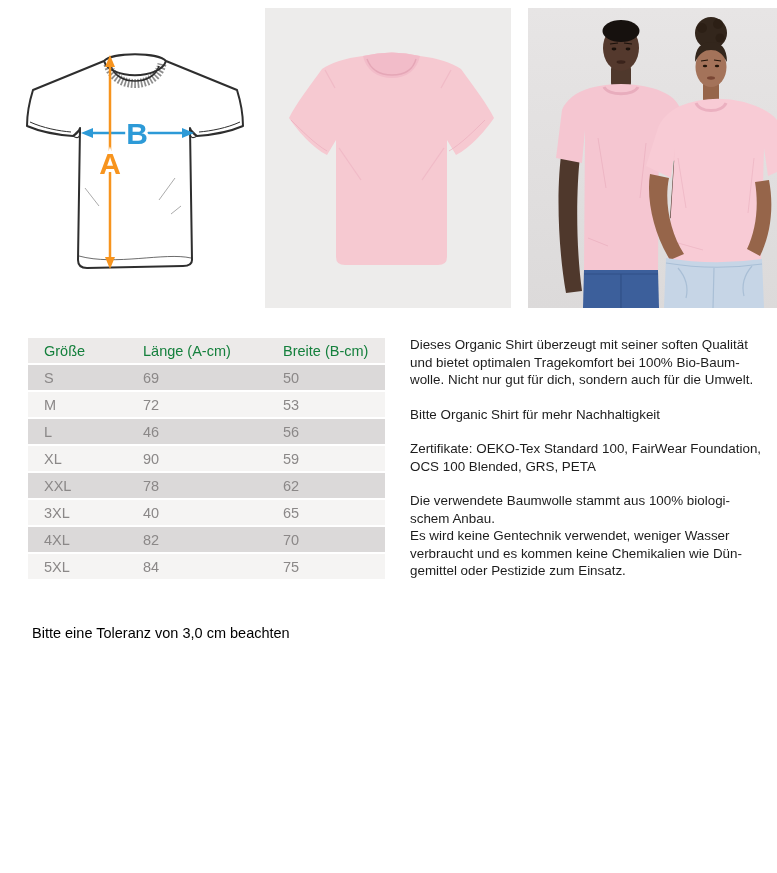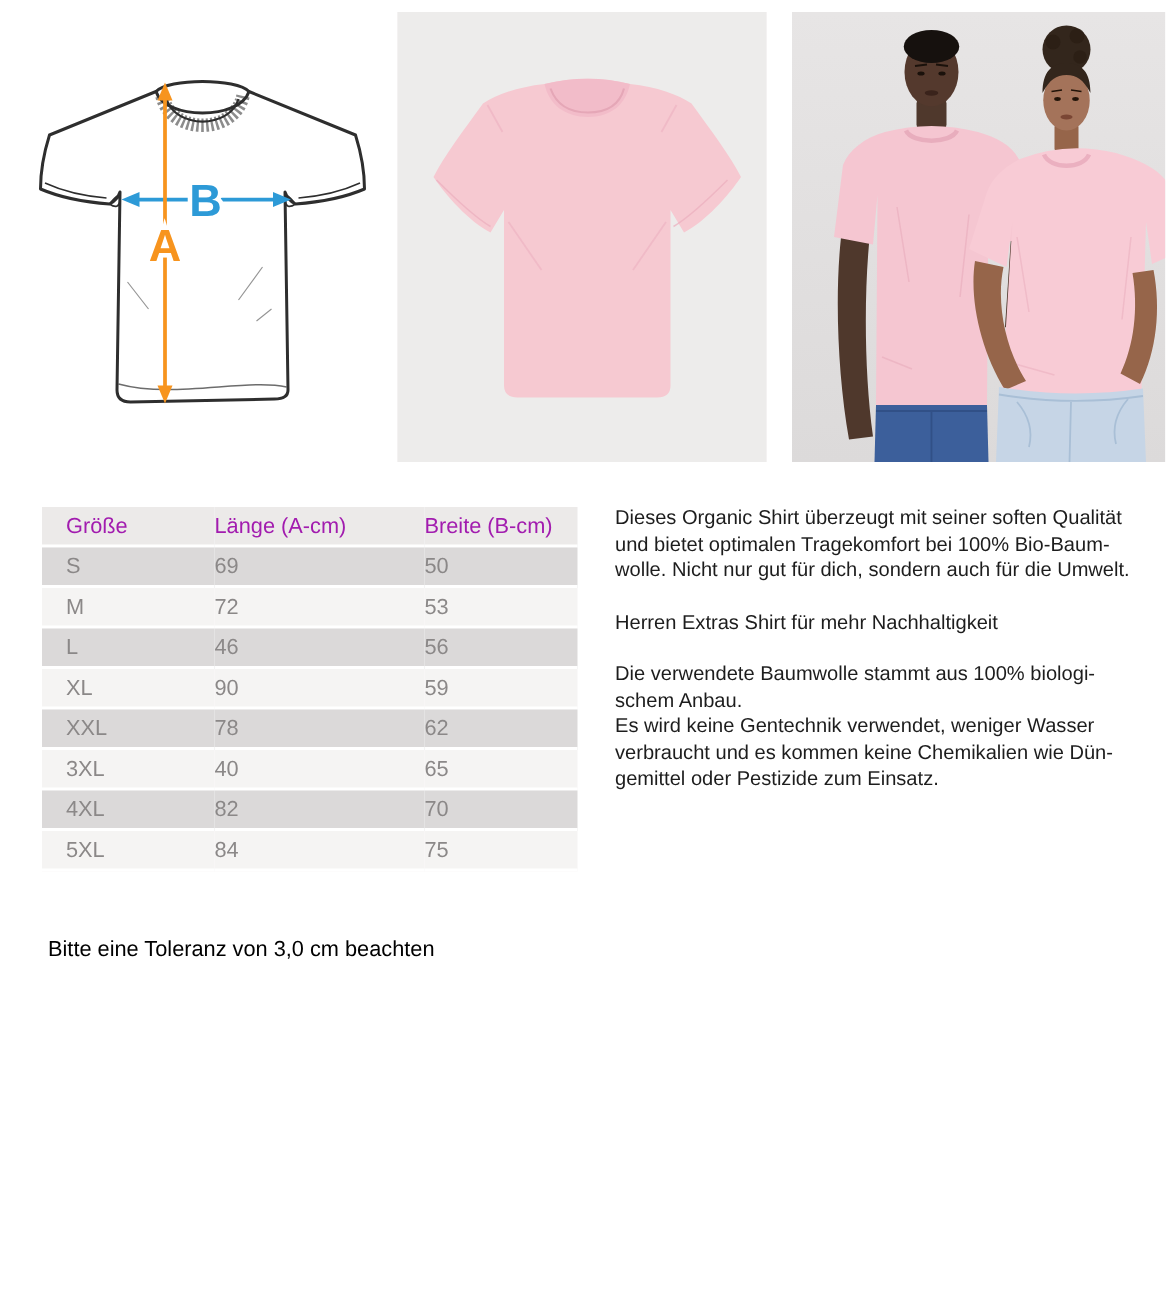--- a/index.html
+++ b/index.html
@@ -15,21 +15,21 @@
   #models{left:528px;top:8px;width:249px;height:300px;background:#E3E1E1;}
   #flatlay svg,#models svg,#diagram svg{display:block;width:100%;height:100%;}
 
   
   #size-table{left:28px;top:338px;width:357px;border-collapse:separate;border-spacing:0;table-layout:fixed;}
   #size-table th,#size-table td{
     height:25px;padding:0;font-size:14.5px;font-weight:normal;text-align:left;
     color:#8B8888;border-bottom:2px solid #ffffff;vertical-align:middle;
   }
   #size-table th:first-child,#size-table td:first-child{padding-left:16px;}
-  #size-table thead th{background:#ECEAE9;color:#a21caf;}
+  #size-table thead th{background:#ECEAE9;color:#15803d;}
   #size-table tbody tr:nth-child(odd) td{background:#DBD9D9;}
   #size-table tbody tr:nth-child(even) td{background:#F5F4F3;}
 
   #tolerance{left:32px;top:625px;font-size:14.5px;color:#000000;}
 
   #description{left:410px;top:336px;width:367px;color:#1D1D1D;}
   .desc-block{
     font-size:13.4px;line-height:17.5px;white-space:pre-wrap;margin:0 0 17px 0;
   }
 
@@ -265,21 +265,23 @@
       </tr>
     </tbody>
   </table>
 
   <div class="abs" id="tolerance">Bitte eine Toleranz von 3,0 cm beachten</div>
 
   <div class="abs" id="description">
     <div class="desc-block">Dieses Organic Shirt überzeugt mit seiner soften Qualität
 und bietet optimalen Tragekomfort bei 100% Bio-Baum-
 wolle. Nicht nur gut für dich, sondern auch für die Umwelt.</div>
-    <div class="desc-block">Herren Extras Shirt für mehr Nachhaltigkeit</div>
+    <div class="desc-block">Bitte Organic Shirt für mehr Nachhaltigkeit</div>
+    <div class="desc-block">Zertifikate: OEKO-Tex Standard 100, FairWear Foundation,
+OCS 100 Blended, GRS, PETA</div>
     <div class="desc-block">Die verwendete Baumwolle stammt aus 100% biologi-
 schem Anbau.
 Es wird keine Gentechnik verwendet, weniger Wasser
 verbraucht und es kommen keine Chemikalien wie Dün-
 gemittel oder Pestizide zum Einsatz.</div>
   </div>
 
 </div>
 
 </body></html>

